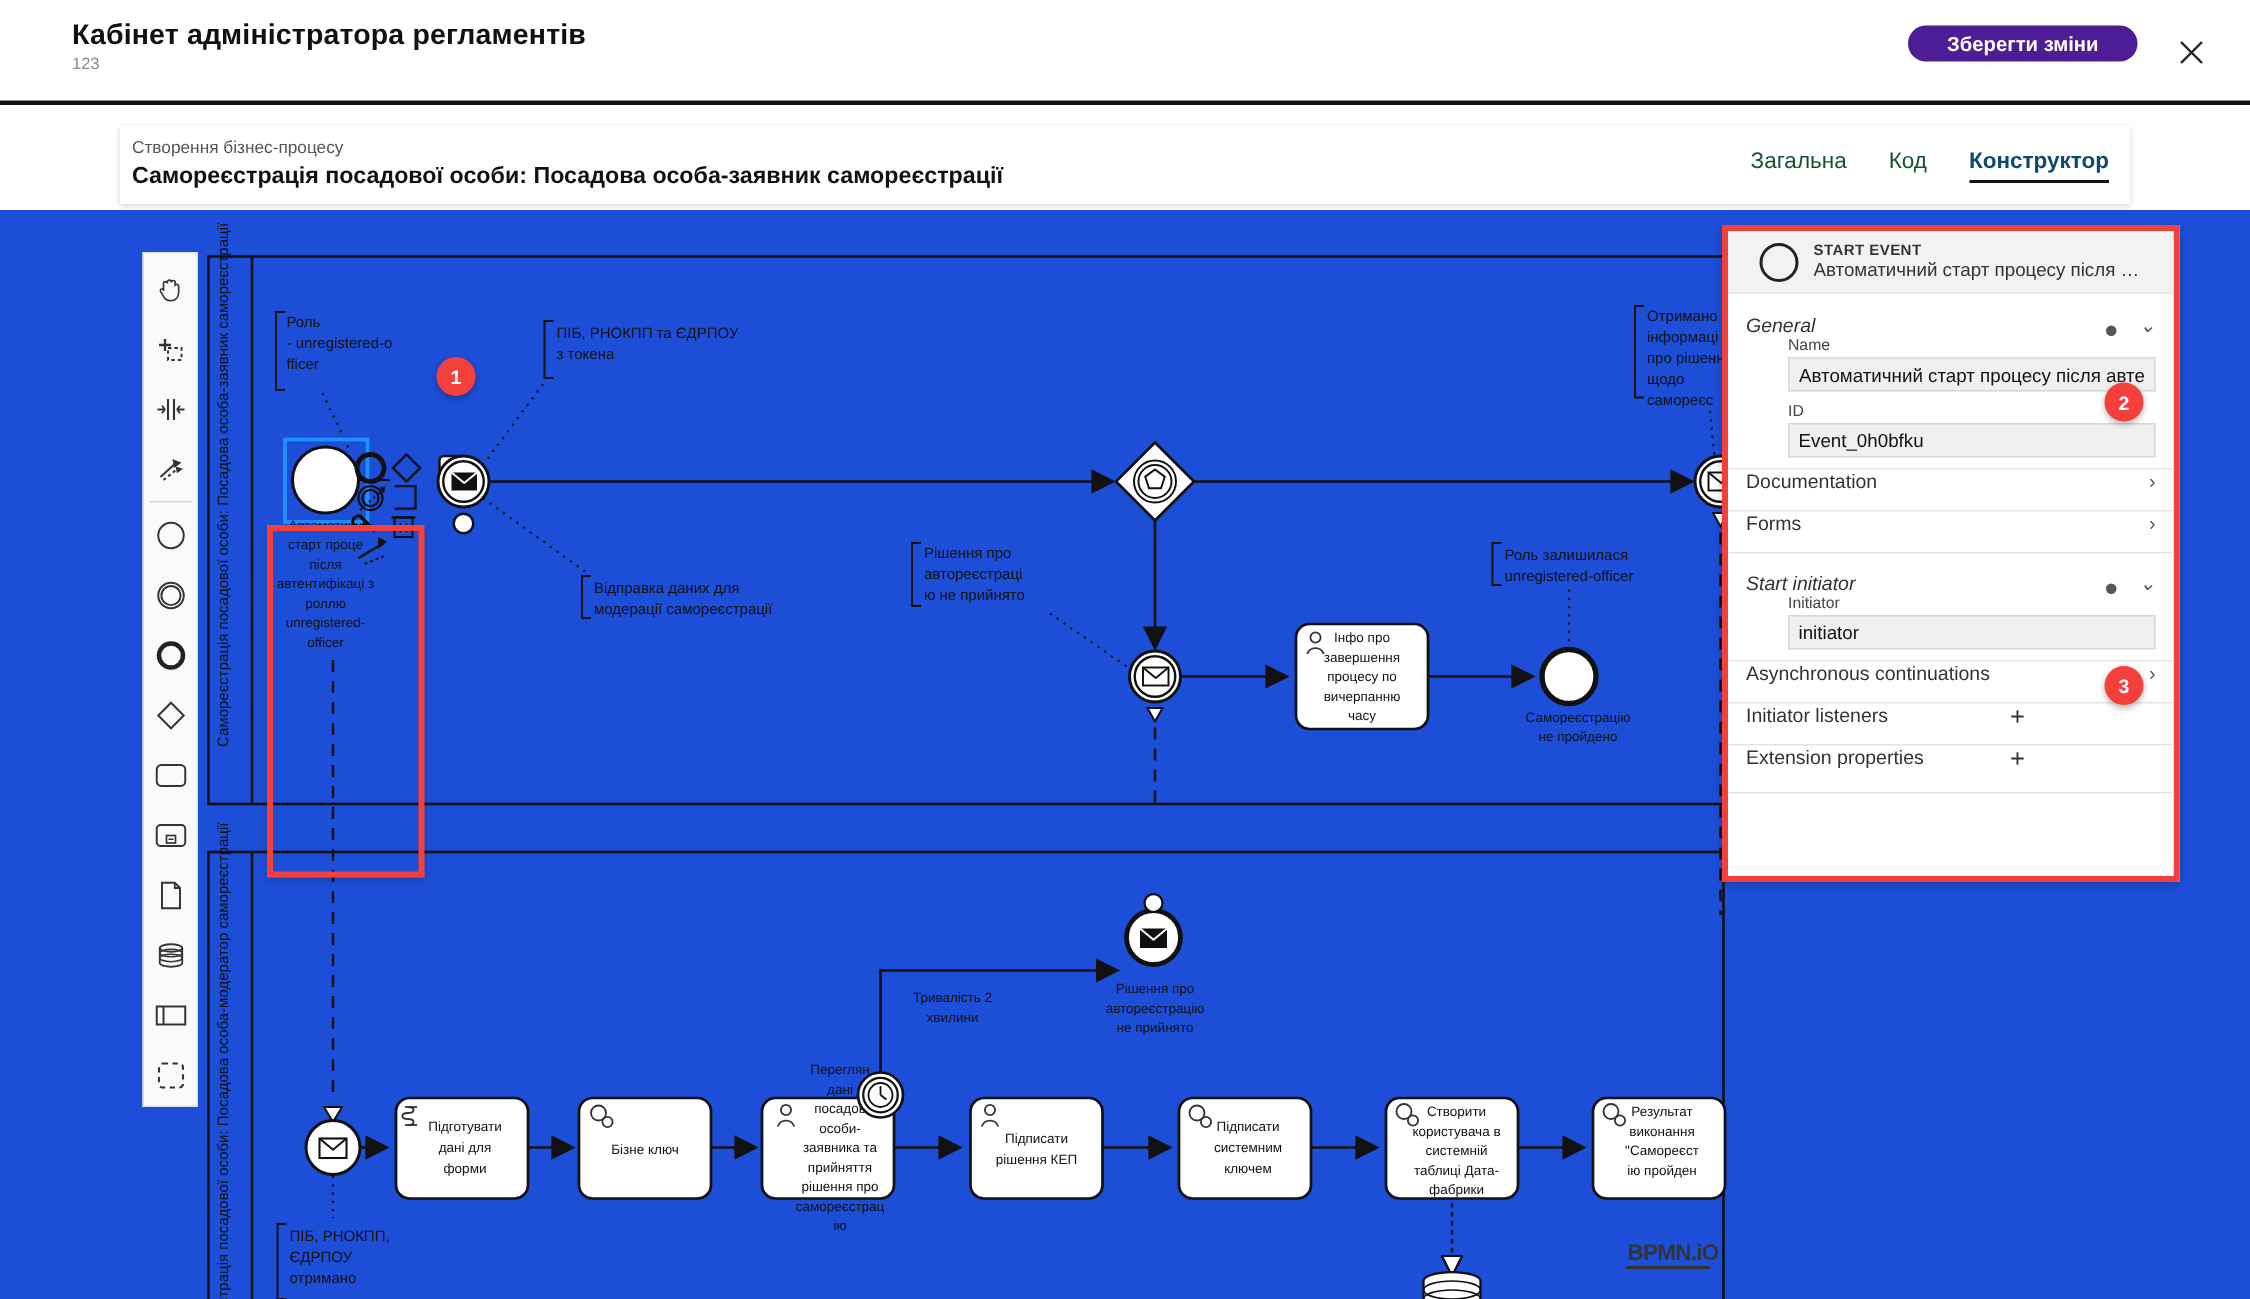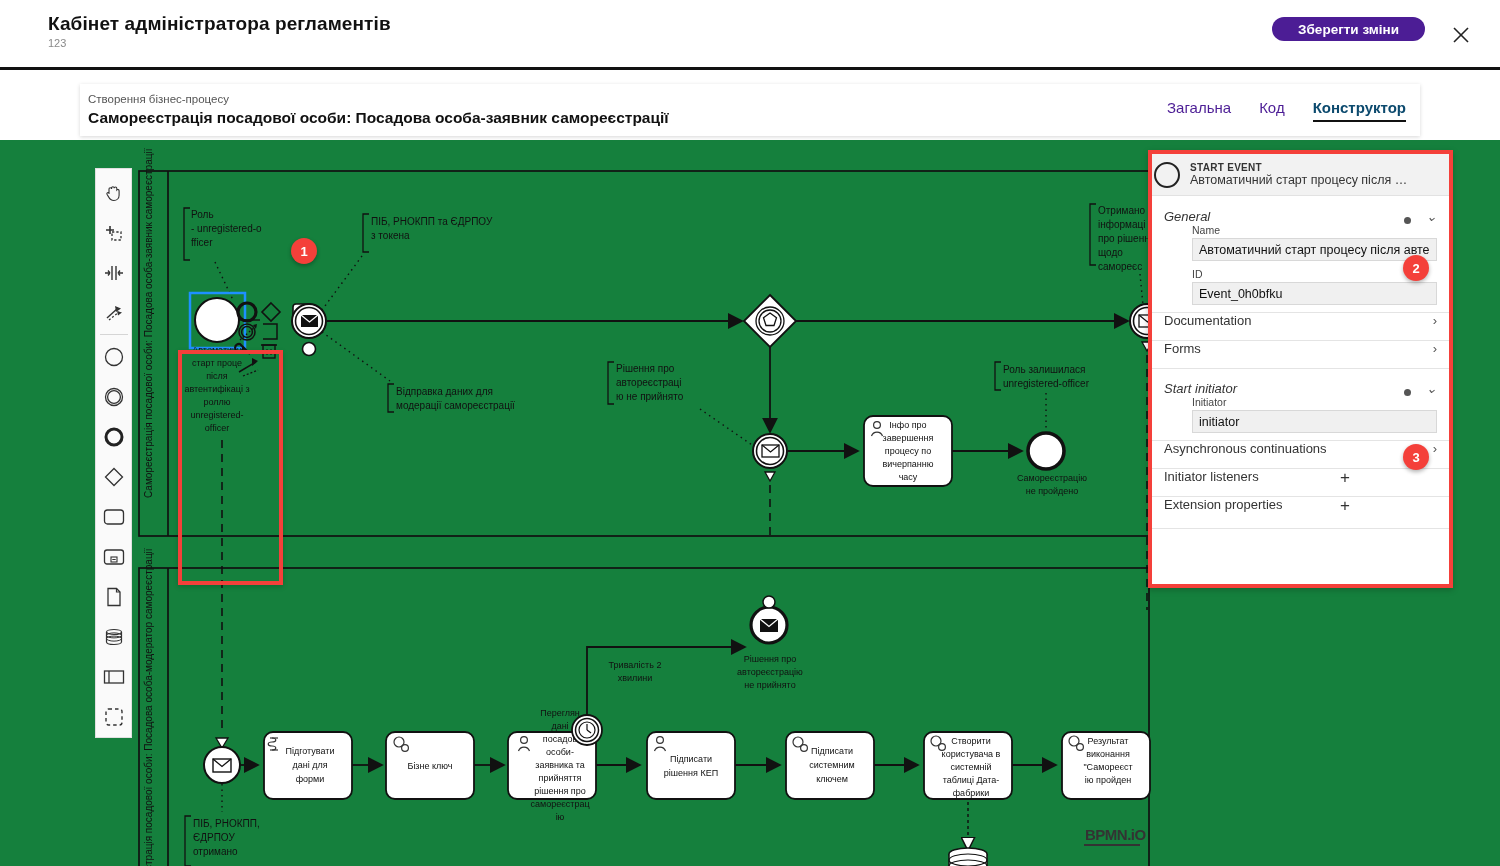--- a/index.html
+++ b/index.html
@@ -36,27 +36,27 @@
 
   
   #subheader {
     position:absolute; left:80px; top:84px; width:1340px; height:52px;
     background:#fff;
     box-shadow:0 1px 4px rgba(0,0,0,.16);
   }
   #bp-kicker { position:absolute; left:8px; top:9px; font-size:11.5px; color:#555; }
   #bp-name   { position:absolute; left:8px; top:25px; font-size:15.5px; font-weight:bold; color:#111; }
   #tabs { position:absolute; right:14px; top:15px; display:flex; gap:28px; align-items:flex-start; }
-  .tab { font-size:15px; color:#4c1d95; cursor:pointer; padding-bottom:4px; line-height:1.15; }
+  .tab { font-size:15px; color:#14532d; cursor:pointer; padding-bottom:4px; line-height:1.15; }
   .tab.active { color:#0c4a6e; font-weight:bold; border-bottom:2px solid #111; }
 
   
   #canvas {
     position:absolute; left:0; top:140px; width:1500px; height:726px;
-    background:#15803d; overflow:hidden;
+    background:#1d4ed8; overflow:hidden;
   }
 
   
   #palette {
     position:absolute; left:95px; top:28px; width:37px; height:570px;
     background:#fafafa; border:1px solid #e0e0e0;
     display:flex; flex-direction:column; align-items:center; padding-top:4px;
   }
   .pal-item { width:34px; height:40px; display:flex; align-items:center; justify-content:center; cursor:pointer; }
   .pal-sep { width:28px; height:1px; background:#d5d5d5; margin:1px 0 2px 0; }
@@ -67,21 +67,21 @@
   
   #props {
     position:absolute; left:1148px; top:150px; width:305px; height:438px;
     background:#fff; border:4px solid #f4403a;
     box-shadow:0 2px 6px rgba(0,0,0,.22);
     z-index:40;
   }
   #props-inner { position:absolute; inset:0; background:#fff; overflow:hidden; }
   #props-head {
     height:42px; background:#f2f2f2; border-bottom:1px solid #e2e2e2;
-    display:flex; align-items:center; padding:0 2px; gap:10px;
+    display:flex; align-items:center; padding:0 21px; gap:10px;
   }
   #props-head .pe-icon { width:26px; height:26px; border:2px solid #222; border-radius:50%; flex:none; }
   .pe-type { font-size:10px; font-weight:bold; color:#333; letter-spacing:.3px; }
   .pe-name { font-size:12.5px; color:#333; white-space:nowrap; overflow:hidden; text-overflow:ellipsis; max-width:222px; }
 
   .grp-head {
     height:28px; display:flex; align-items:flex-end; padding:0 12px;
     font-size:13px; color:#333; cursor:pointer; position:relative;font-style:italic;
   }
   .grp-head .dot { position:absolute; right:38px; width:7px; height:7px; border-radius:50%; background:#555; }

